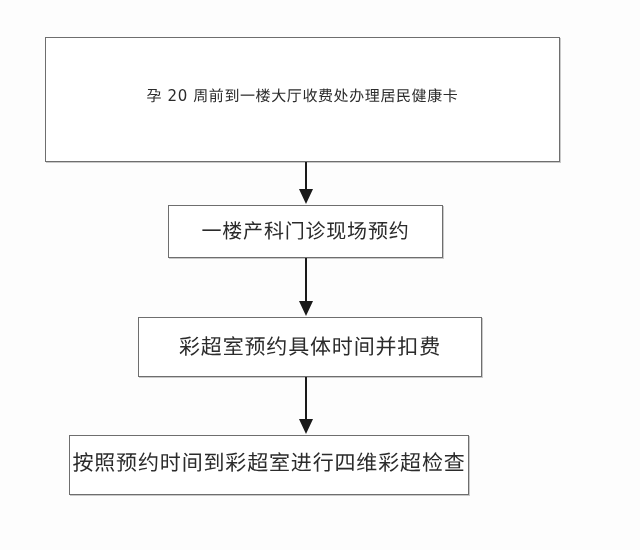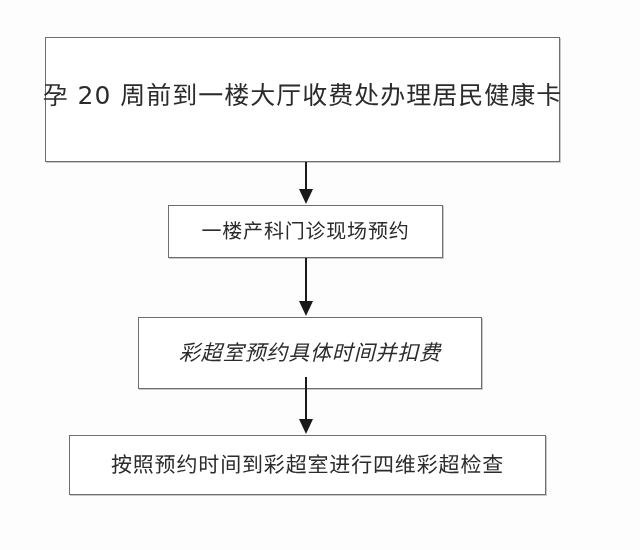--- a/index.html
+++ b/index.html
@@ -43,50 +43,50 @@
     letter-spacing: 0.04em;
     line-height: 1.55;
   }
 
   
   #node-1 {
     left: 45px;
     top: 37px;
     width: 515px;
     height: 125px;
-    font-size: 25px;
+    font-size: 15px;
   }
   #node-1 .node-line:first-child { margin-bottom: 6px; }
 
   
   #node-2 {
     left: 168px;
     top: 205px;
     width: 275px;
     height: 53px;
     font-size: 20px;
   }
 
   
   #node-3 {
     left: 138px;
     top: 317px;
     width: 344px;
-    height: 72px;
+    height: 60px;
     font-size: 21px;
-    font-style: italic;
   }
 
   
   #node-4 {
     left: 69px;
     top: 435px;
-    width: 477px;
+    width: 400px;
     height: 60px;
     font-size: 21px;
+    font-family: Liberation Mono, monospace;
   }
 
   
   .arrow {
     position: absolute;
     left: 296px;
     width: 20px;
   }
   .arrow svg { display: block; }
 

